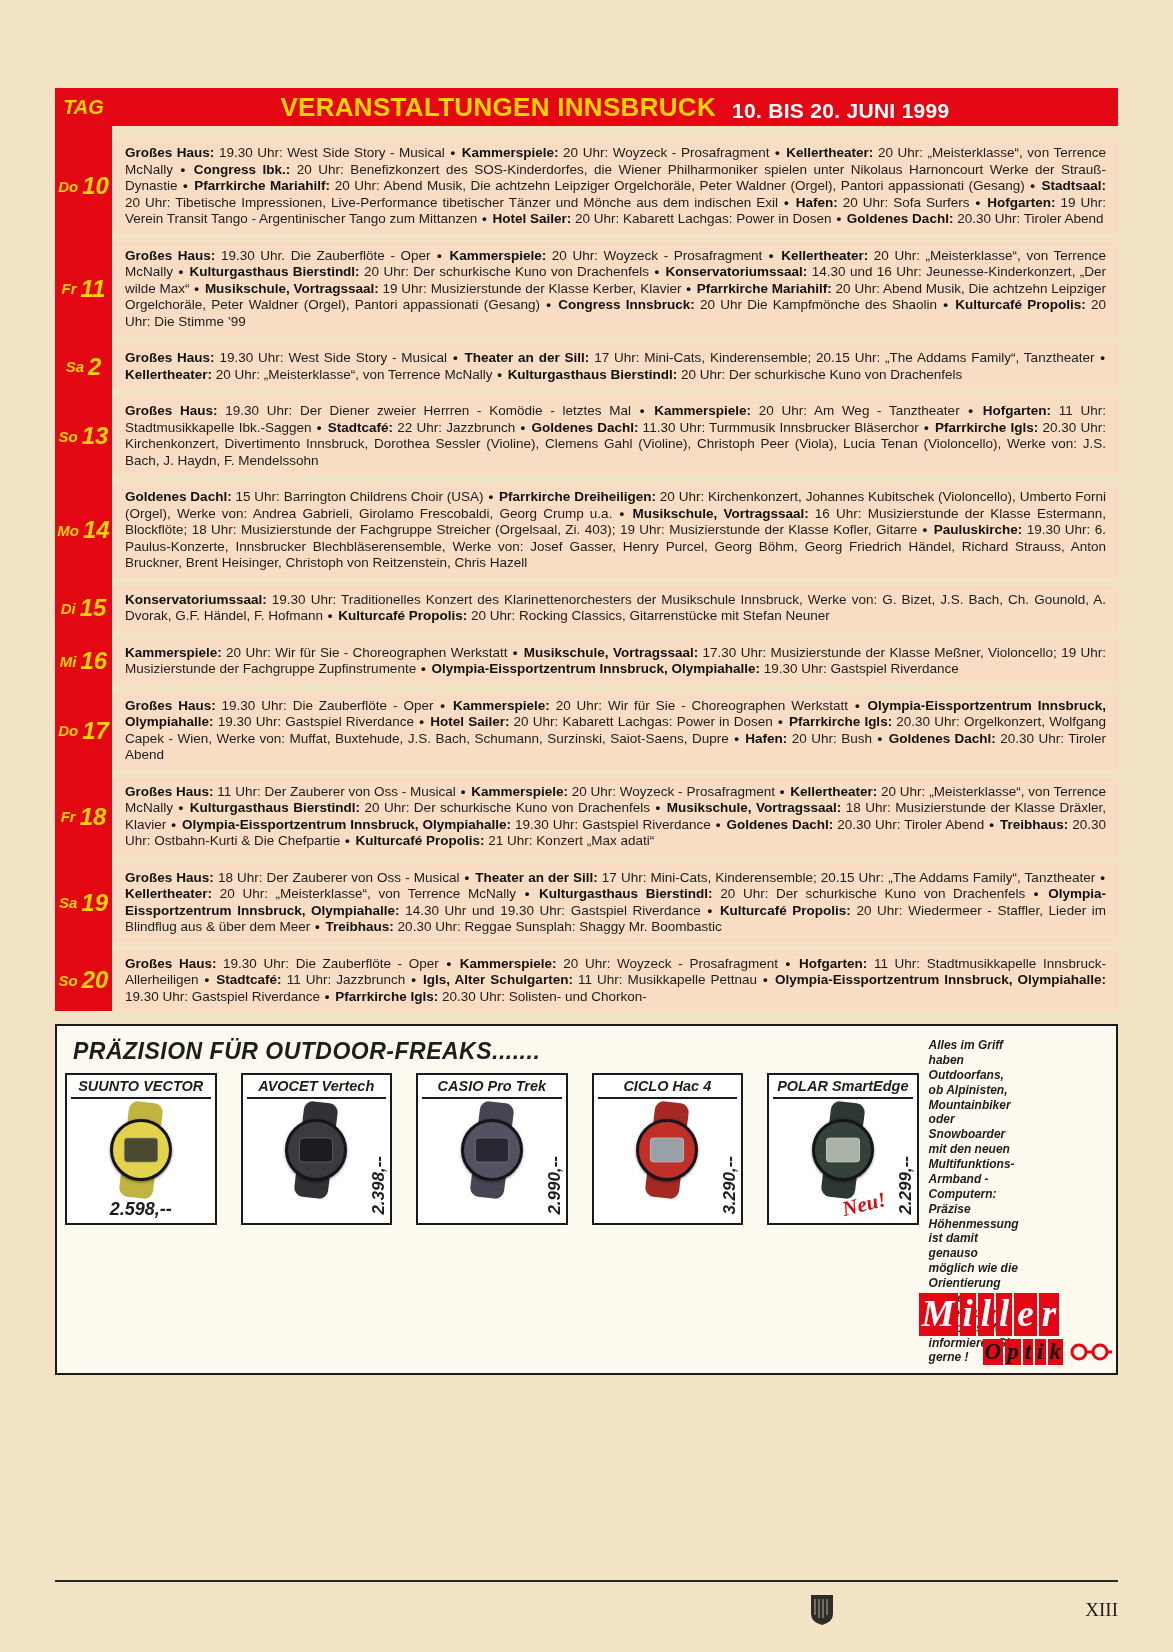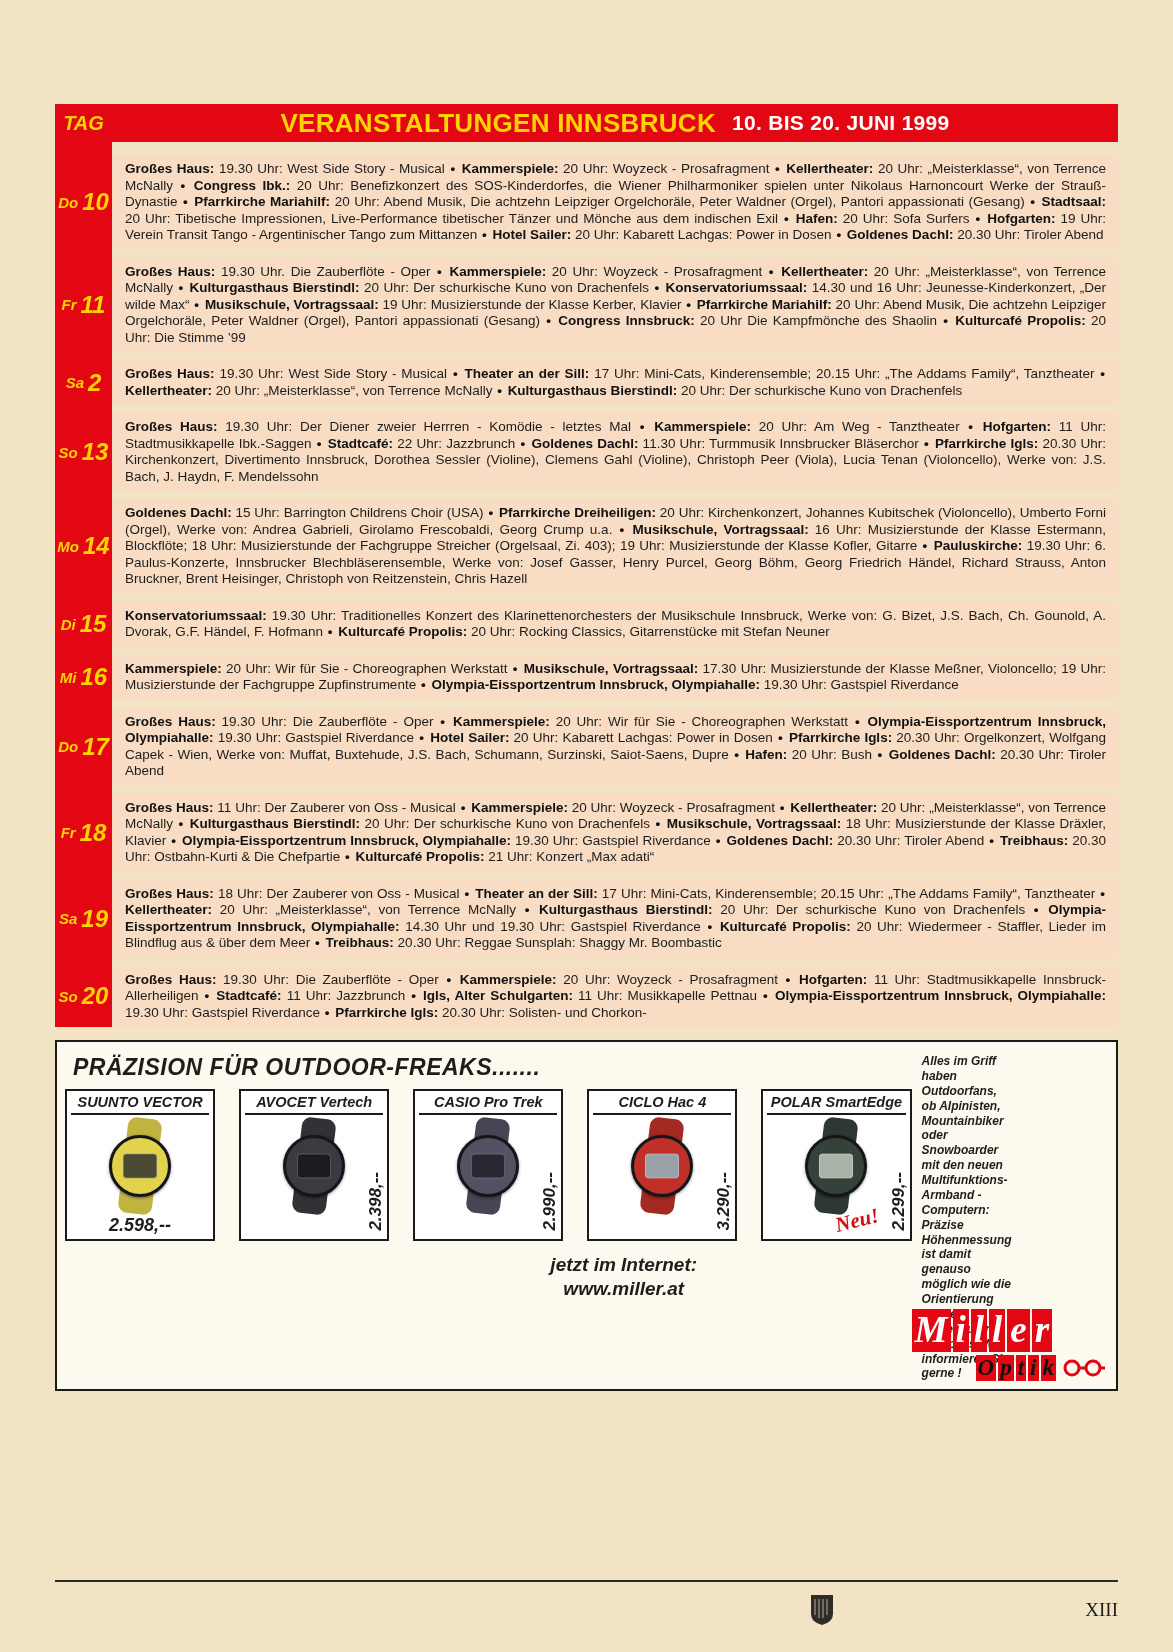--- a/index.html
+++ b/index.html
@@ -1,33 +1,33 @@
 <!DOCTYPE html>
 <html lang="de" style="--red: #e30613; --yellow: #ffd400; --row-bg: #f9dcc4; --page-bg: #f2e3c4;"><head>
 <meta charset="utf-8">
 <style>
   *{margin:0;padding:0;box-sizing:border-box;}
   body{width:1173px;height:1652px;background:var(--page-bg,#f2e3c4);font-family:"Liberation Sans",sans-serif;position:relative;overflow:hidden;color:#1d1d1b;}
-  .content{position:absolute;left:55px;right:55px;top:104px;}
+  .content{position:absolute;left:55px;right:55px;top:88px;}
   .header-bar{display:flex;align-items:center;background:var(--red,#e30613);height:38px;}
   .tag-label{width:57px;text-align:center;color:var(--yellow,#ffd400);font-weight:bold;font-style:italic;font-size:20px;}
-  .header-center{flex:1;display:flex;justify-content:center;align-items:center;gap:16px;}
+  .header-center{flex:1;display:flex;justify-content:center;align-items:flex-end;gap:16px;}
   .header-title{color:var(--yellow,#ffd400);font-weight:bold;font-size:26px;letter-spacing:.3px;}
   .header-date{color:#ffffff;font-weight:bold;font-size:21px;letter-spacing:.3px;}
   .calendar{position:relative;margin-top:13px;}
   .calendar::before{content:"";position:absolute;left:0;top:-13px;bottom:0;width:57px;background:var(--red,#e30613);}
   .day-row{display:flex;margin-bottom:8px;position:relative;}
   .day-row:last-child{margin-bottom:0;}
   .day-label{flex:0 0 57px;display:flex;align-items:center;justify-content:center;gap:4px;color:var(--yellow,#ffd400);font-weight:bold;font-style:italic;}
   .day-prefix{font-size:15px;}
   .day-number{font-size:24px;}
   .day-events{flex:1;background:var(--row-bg,#f9dcc4);padding:6px 12px 6px 13px;font-size:13.5px;line-height:16.5px;text-align:justify;}
   .day-events strong{color:#111;}
   .day-events .sep{letter-spacing:1px;}
-  .ad-box{margin-top:13px;background:#fcf9ef;border:2px solid #1a1a1a;min-height:296px;display:flex;padding:8px 10px 8px 8px;}
+  .ad-box{margin-top:13px;background:#fcf9ef;border:2px solid #1a1a1a;min-height:296px;display:flex;padding:8px 3px 8px 8px;}
   .ad-main{flex:1;display:flex;flex-direction:column;}
   .ad-title{font-style:italic;font-weight:bold;font-size:23px;margin:4px 0 8px 8px;letter-spacing:.5px;}
   .products{display:flex;gap:24px;}
   .product{flex:1;height:152px;border:2px solid #1a1a1a;background:#ffffff;position:relative;padding:3px 4px;}
   .product-name{font-style:italic;font-weight:bold;font-size:14.5px;text-align:center;border-bottom:2px solid #1a1a1a;padding-bottom:3px;white-space:nowrap;overflow:hidden;}
   .watch{position:relative;height:92px;margin-top:5px;}
   .watch .strap{position:absolute;left:50%;top:-2px;bottom:-2px;width:34px;transform:translateX(-50%) rotate(7deg);border-radius:9px;filter:brightness(.85);}
   .watch .face{position:absolute;left:50%;top:50%;width:62px;height:62px;transform:translate(-50%,-50%);border-radius:50%;border:3px solid #15151a;box-shadow:0 1px 3px rgba(0,0,0,.45);}
   .watch .screen{position:absolute;left:50%;top:50%;width:34px;height:25px;transform:translate(-50%,-50%);border-radius:4px;border:1px solid rgba(255,255,255,.25);}
   .price-h{position:absolute;left:0;right:0;bottom:3px;text-align:center;font-weight:bold;font-style:italic;font-size:18px;}
@@ -191,24 +191,20 @@
             <div class="watch">
               <div class="strap" style="background: rgb(52, 66, 58);"></div>
               <div class="face" style="background: rgb(52, 66, 58);">
                 <div class="screen" style="background: rgb(170, 178, 168);"></div>
               </div>
             </div>
             <div class="price-v">2.299,--</div>
             <div class="neu-badge">Neu!</div>
           </div>
         </div>
-      <div class="internet">
-        <div>jetzt im Internet:</div>
-        <div>www.miller.at</div>
-      </div>
     </div>
     <div class="ad-side">
       <div class="side-text">Alles im Griff haben Outdoorfans, ob Alpinisten, Mountainbiker oder Snowboarder mit den neuen Multifunktions-Armband - Computern: Präzise Höhenmessung ist damit genauso möglich wie die Orientierung mit dem eingebauten Kompass. Wir informieren Sie gerne !</div>
       <div class="miller-logo">
         <div class="miller-row1">
             <span class="m-tile">M</span>
             <span class="m-tile">i</span>
             <span class="m-tile">l</span>
             <span class="m-tile">l</span>
             <span class="m-tile">e</span>

